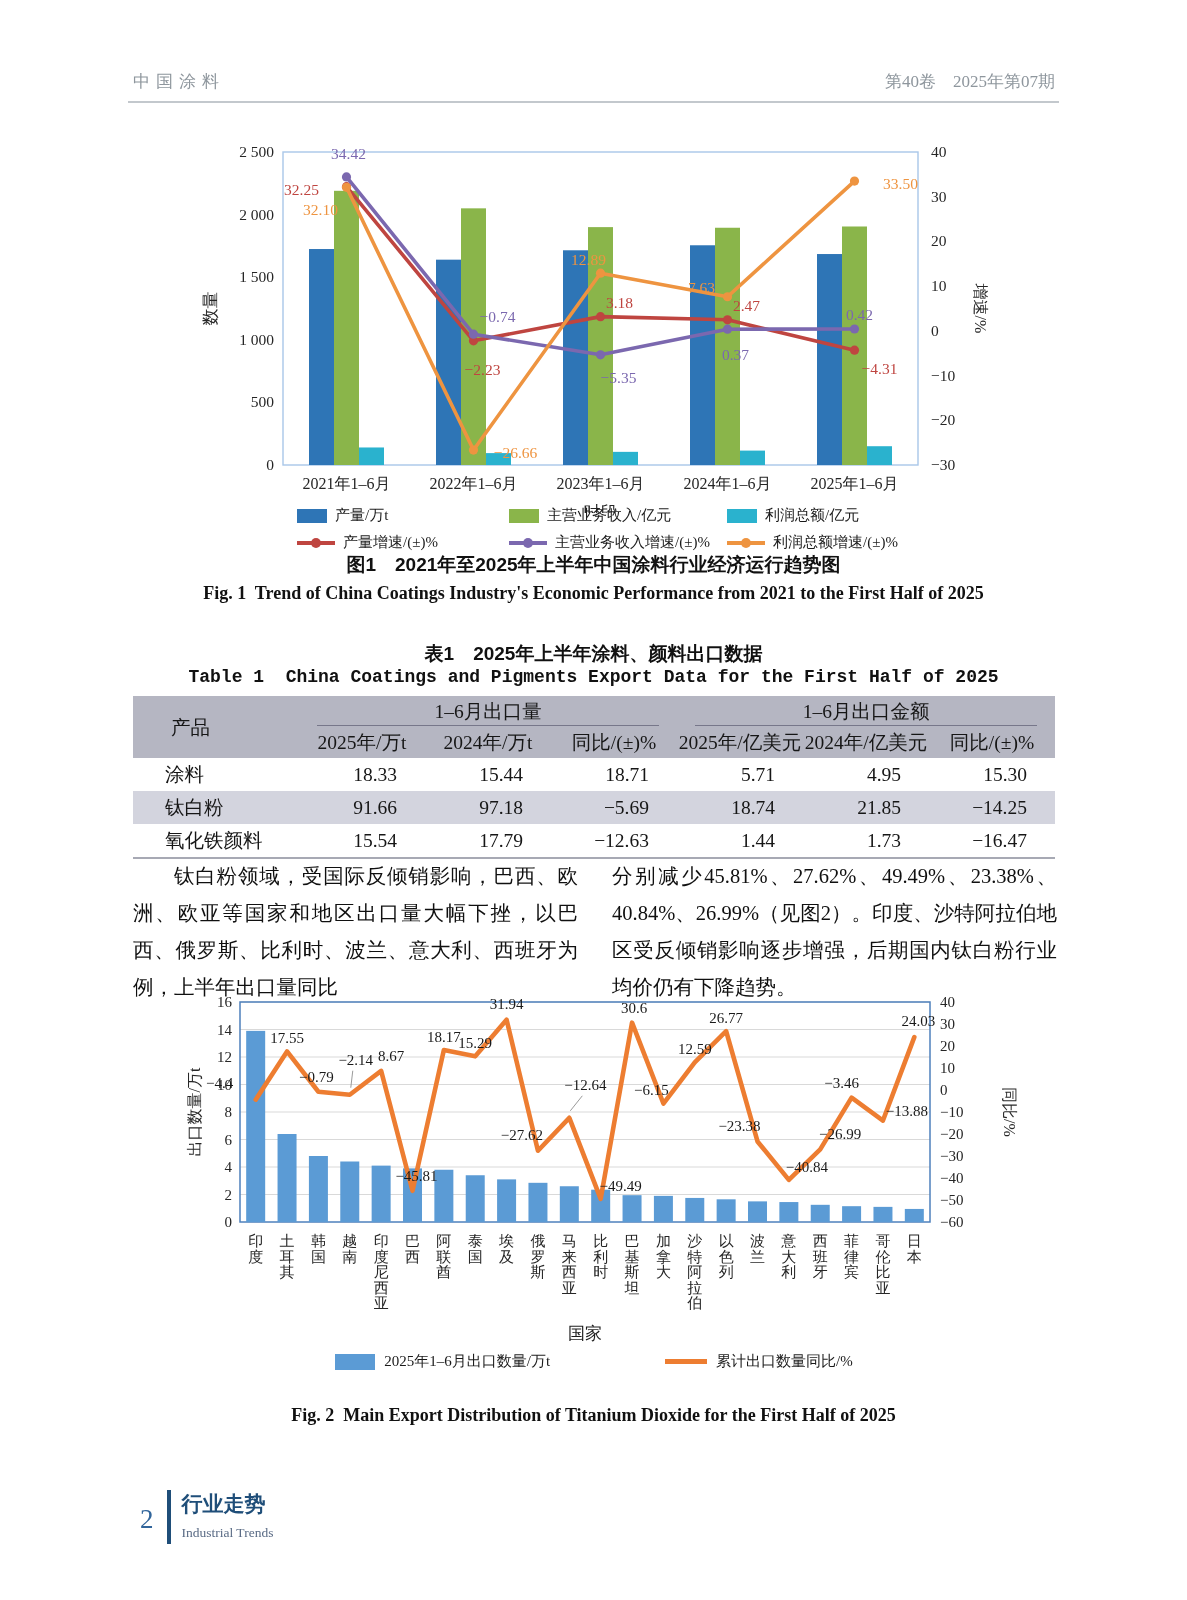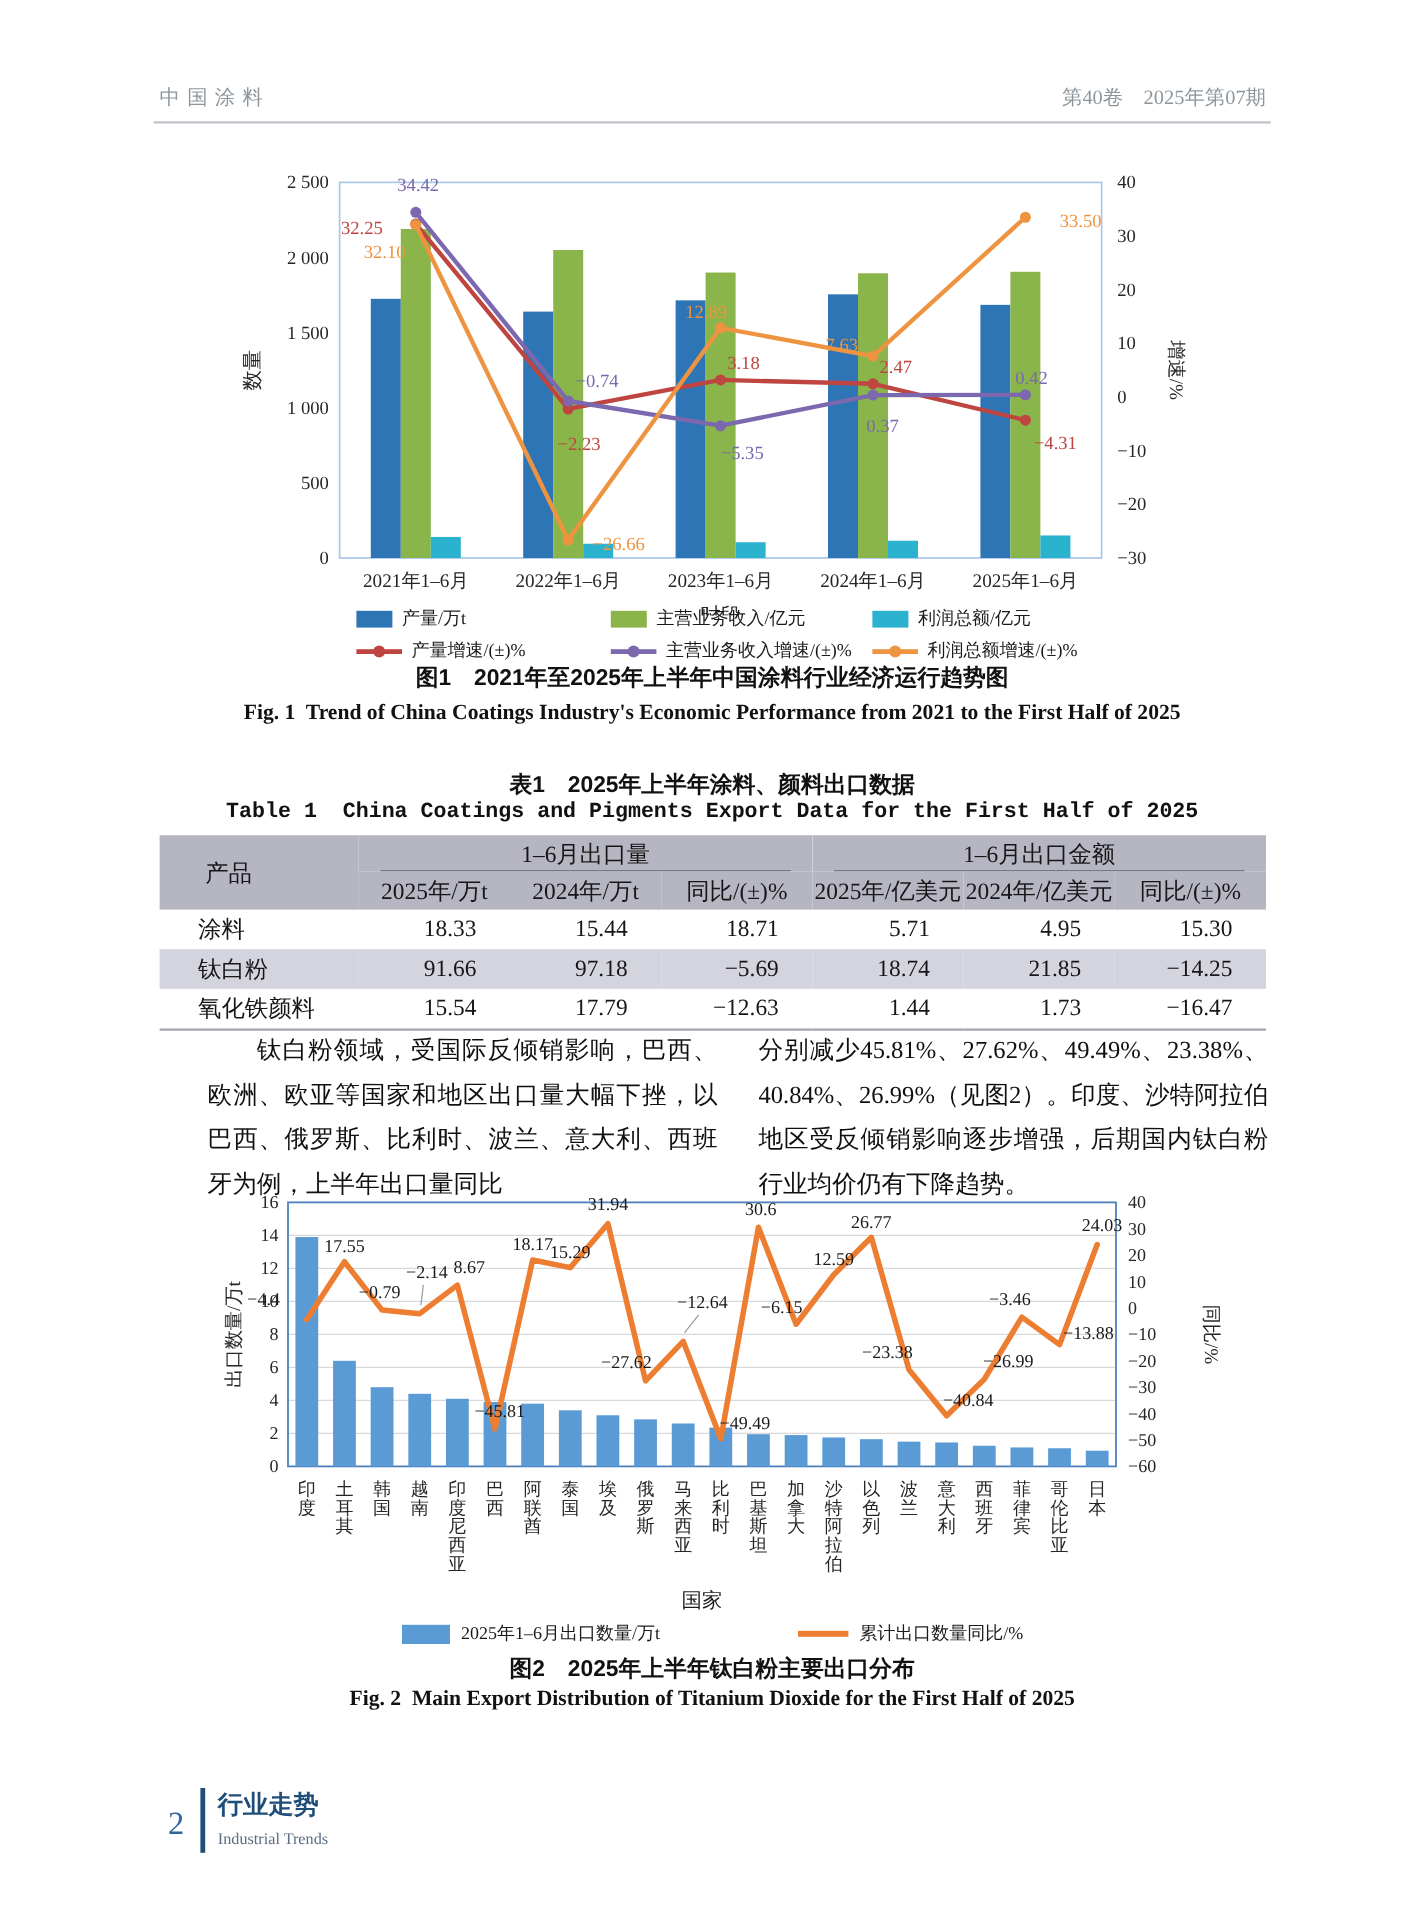--- a/index.html
+++ b/index.html
@@ -41,21 +41,21 @@
   #table1 .sub{height:32px;text-align:center;}
   #table1 tbody td{height:31px;}
   #table1 tbody tr.shaded{background:#d3d4de;}
   #table1 tbody tr:last-child td{border-bottom:2.5px solid #a7a9b4;}
   #table1 td.prod{text-align:left;padding-left:32px;}
   #table1 td.num{text-align:right;padding-right:28px;}
   
   .cols{position:absolute;left:133px;top:858px;width:924px;display:flex;gap:34px;
         font-size:20.5px;line-height:37px;text-align:justify;color:#101010;}
   .cols .col{width:445px;}
-  .cols .col.first{text-indent:2em;margin-left:40px;}
+  .cols .col.first{text-indent:2em;}
   
   .xlab2{position:absolute;left:180px;width:810px;top:1322px;text-align:center;font-size:17px;color:#1a1a1a;}
   .legend2{position:absolute;left:133px;width:922px;top:1352px;display:flex;justify-content:center;
            gap:115px;font-size:15px;color:#1a1a1a;}
   .legend2 .item{display:flex;align-items:center;}
   .chip2{display:inline-block;width:40px;height:16px;margin-right:9px;}
   .lchip2{display:inline-block;width:42px;height:5px;margin-right:9px;}
   
   .footer{position:absolute;left:140px;top:1490px;display:flex;align-items:flex-start;}
   .pagenum{font-size:27px;color:#31659b;margin:14px 13px 0 0;}
@@ -356,21 +356,20 @@
     <span class="item">
         <span class="chip2" style="background: rgb(91, 155, 213);"></span>
         <span>2025年1–6月出口数量/万t</span>
       </span>
     <span class="item">
         <span class="lchip2" style="background: rgb(237, 125, 49);"></span>
         <span>累计出口数量同比/%</span>
       </span>
   </div>
 
-  <div class="cap cap-cn cap2-cn">图2　2025年上半年钛白粉主要出口分布</div>
   <div class="cap cap-en cap2-en">Fig. 2  Main Export Distribution of Titanium Dioxide for the First Half of 2025</div>
 
   <div class="footer">
     <span class="pagenum">2</span>
     <span class="fbar"></span>
     <span>
       <div class="fsec-cn">行业走势</div>
       <div class="fsec-en">Industrial Trends</div>
     </span>
   </div>

